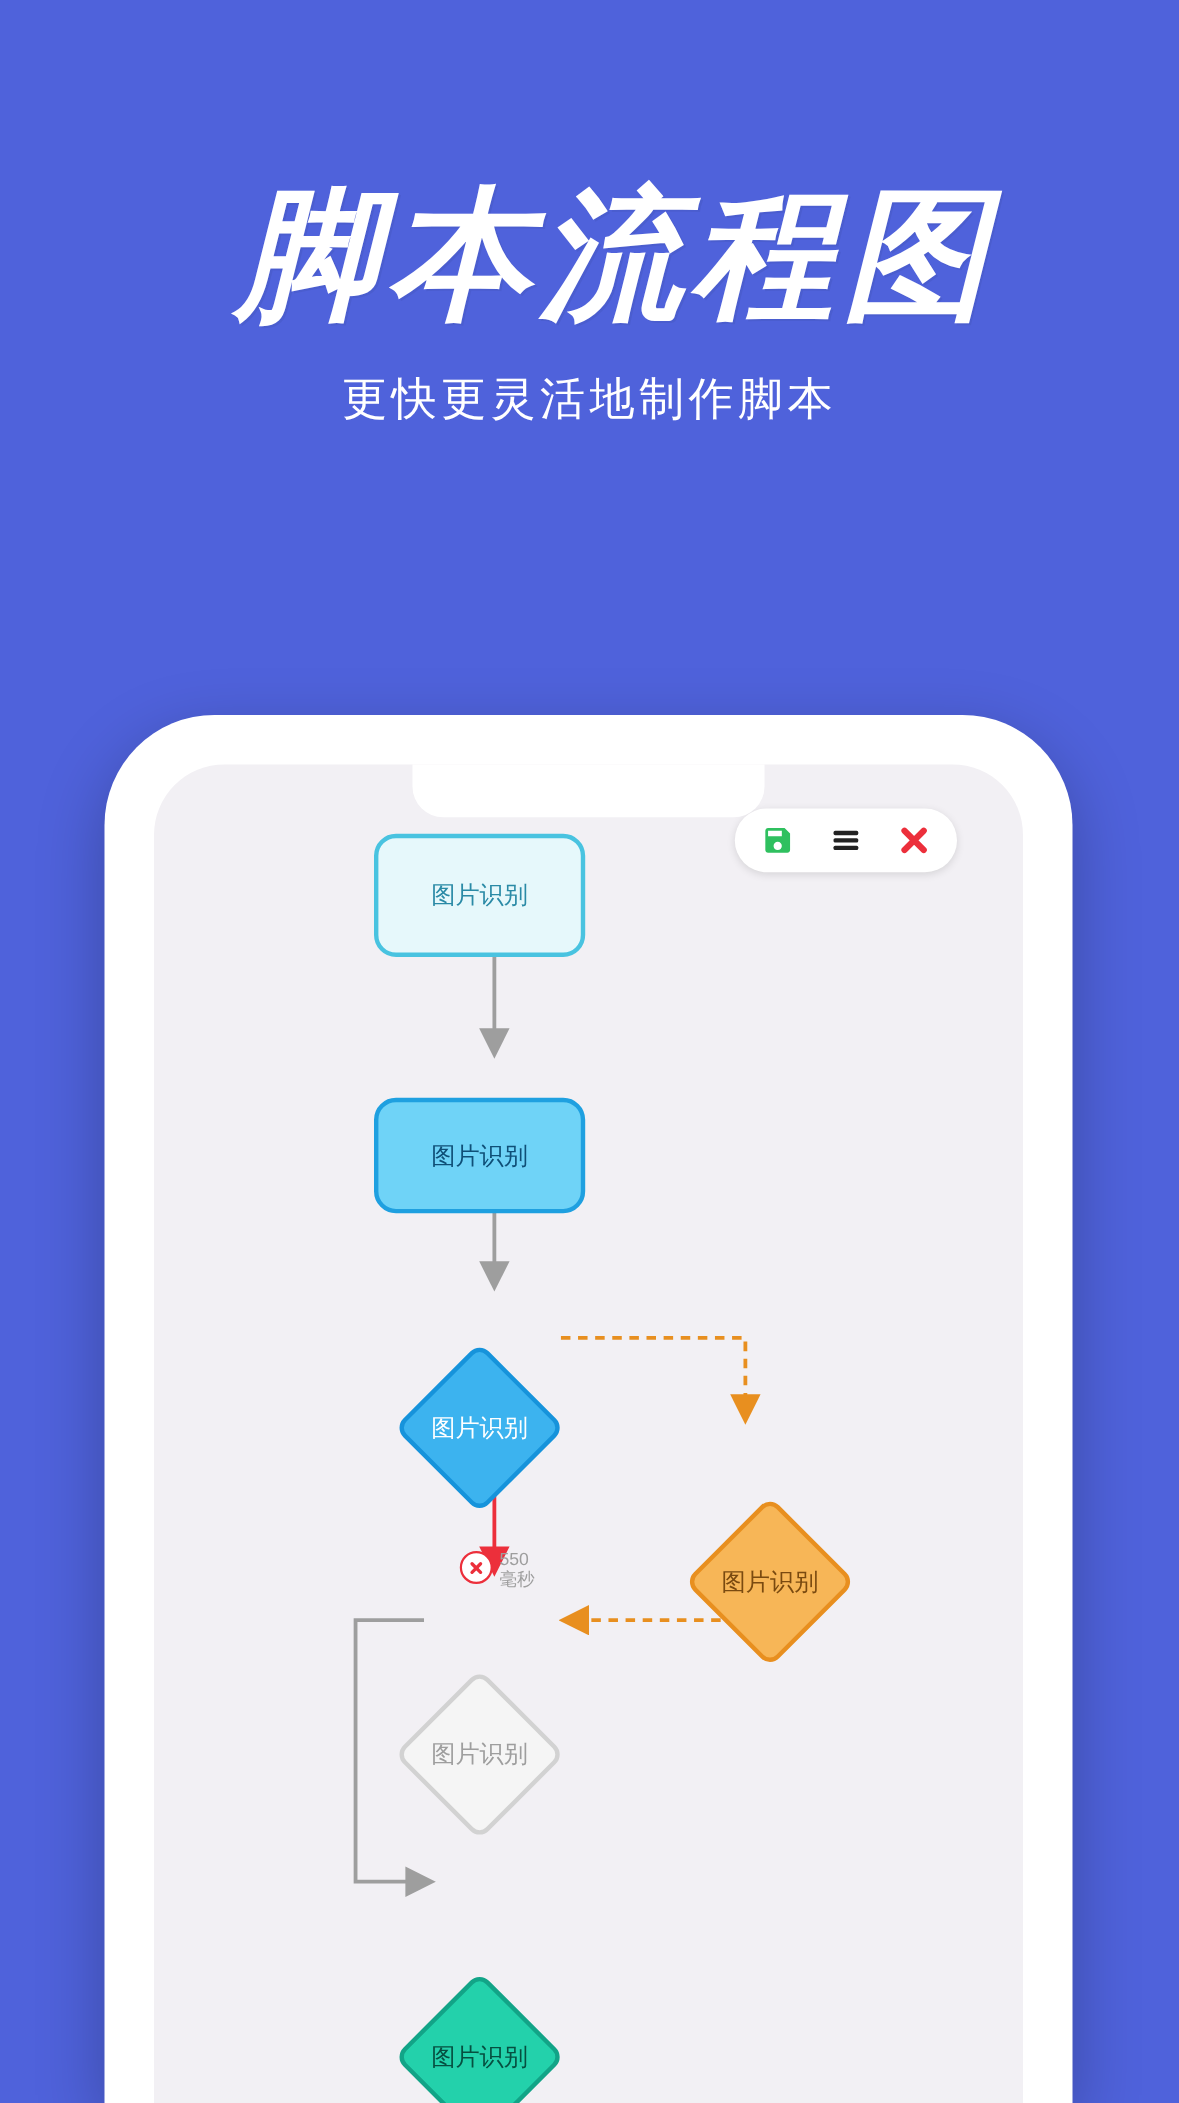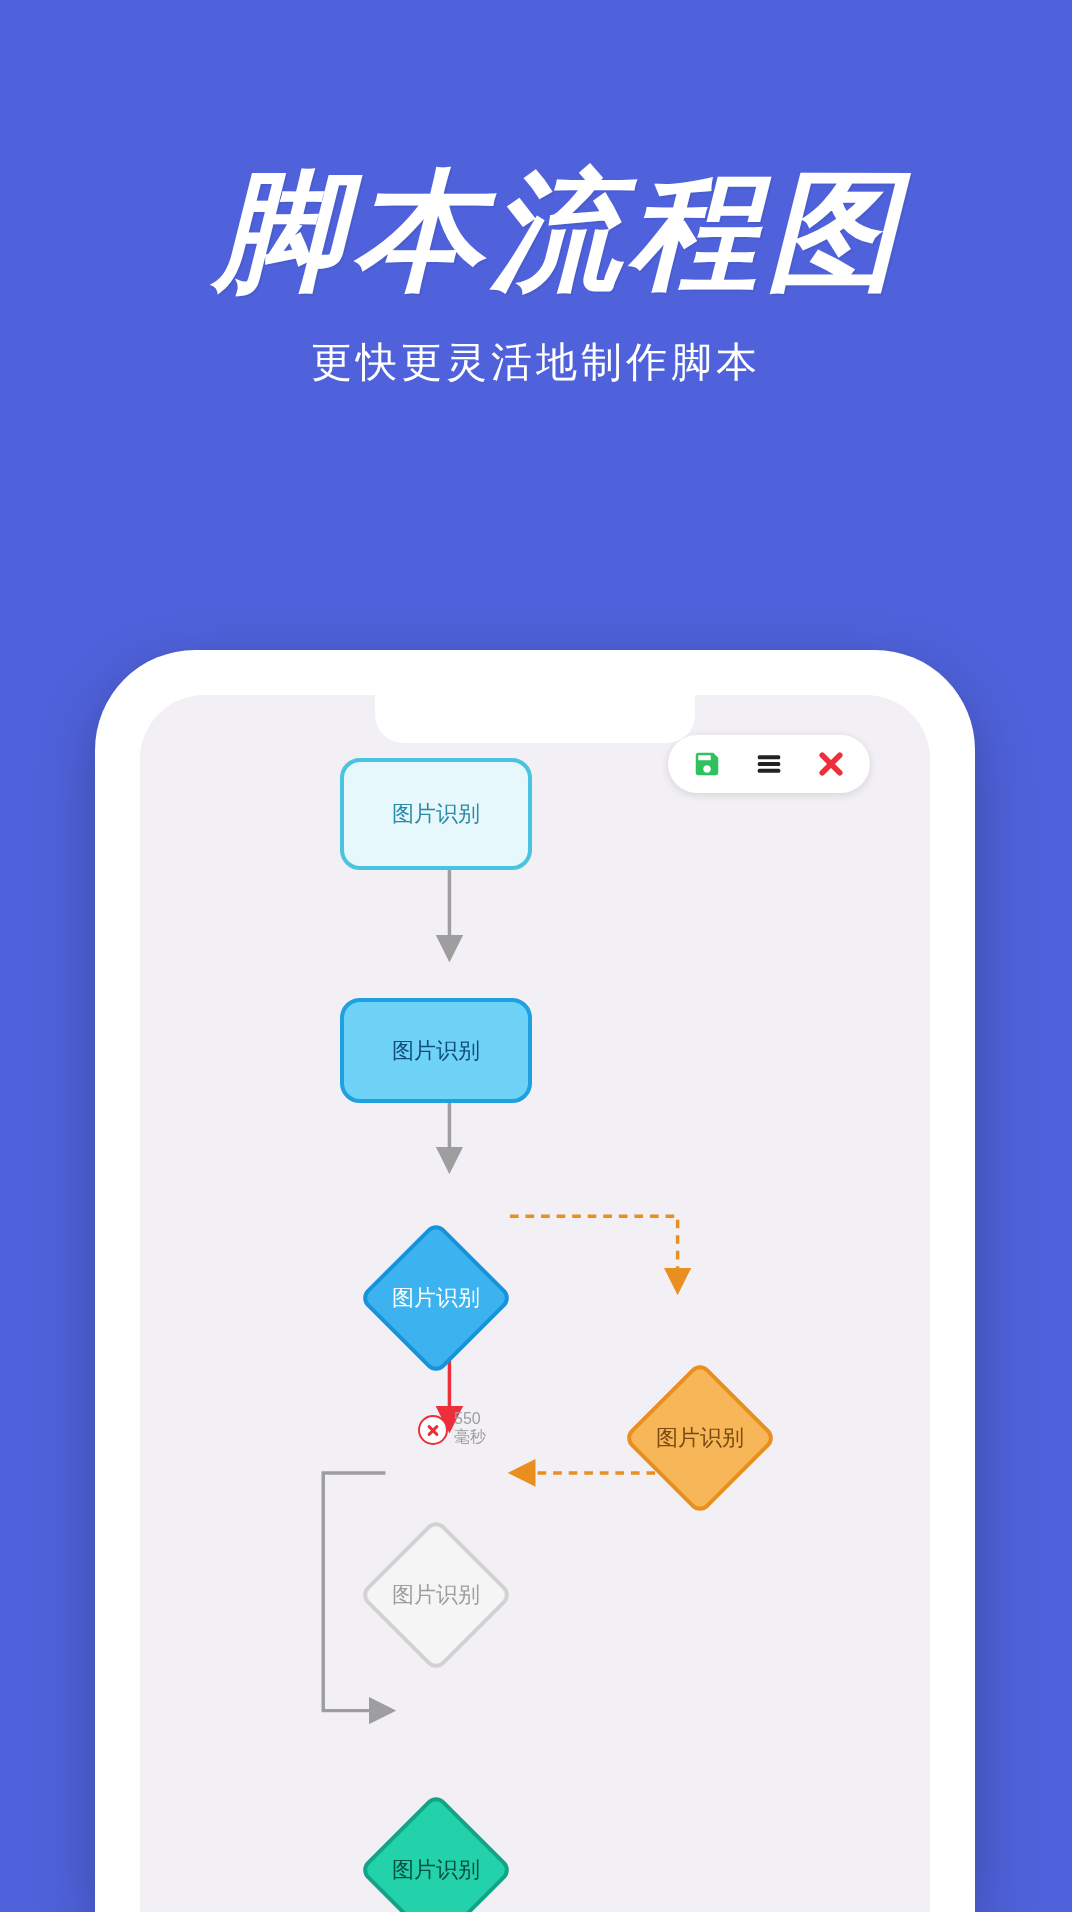--- a/index.html
+++ b/index.html
@@ -103,21 +103,21 @@
     border-radius: 12px;
   }
   .diamond .lbl { position: relative; font-size: 22px; z-index: 2; }
 
   
   svg.edges { position: absolute; inset: 0; width: 100%; height: 100%; pointer-events: none; }
 
   .delay-badge {
     position: absolute;
     display: flex;
-    align-items: flex-end;
+    align-items: flex-start;
     gap: 6px;
     font-size: 16px;
     color: #9e9e9e;
     z-index: 5;
   }
   .delay-badge .circ {
     width: 30px; height: 30px; border-radius: 50%;
     background: #ffffff; border: 2px solid #ec2f3b;
     display: flex; align-items: center; justify-content: center;
   }

